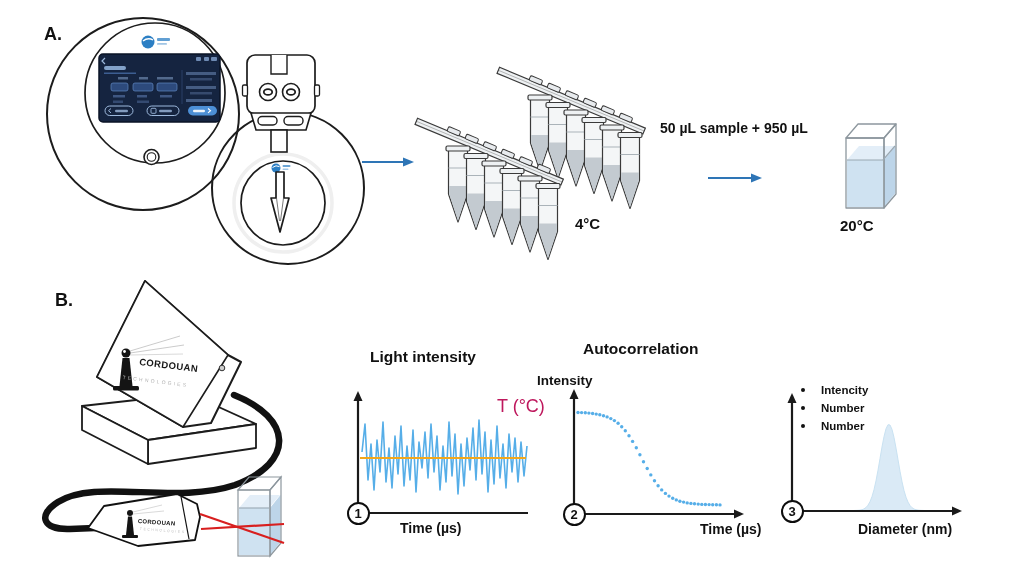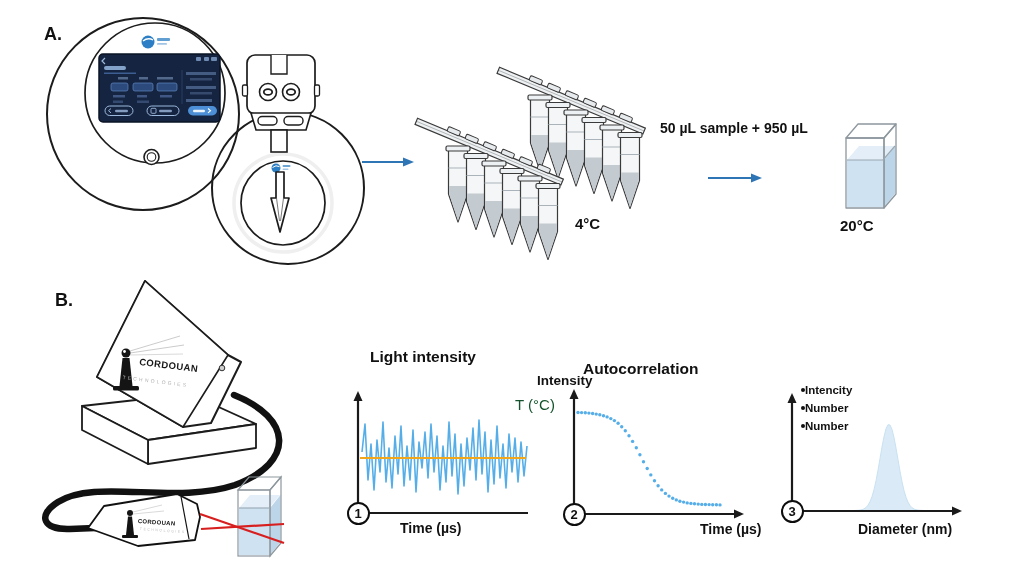--- a/index.html
+++ b/index.html
@@ -6,21 +6,21 @@
   .canvas{position:relative;width:1024px;height:561px;background:#fff;overflow:hidden;
           font-family:"Liberation Sans",sans-serif;color:#111}
   .layer{position:absolute;left:0;top:0}
   .t{position:absolute;white-space:nowrap}
   .b{font-weight:700}
   .center{text-align:left}
   .step-circle{position:absolute;width:23px;height:23px;border:2.6px solid #0d0d0d;border-radius:50%;
                background:#fff;display:flex;align-items:center;justify-content:center;
                font-weight:700;font-size:13px;box-sizing:border-box}
   .legend{position:absolute;left:801px;top:381px}
-  .legend-row{display:flex;align-items:center;height:18px}
+  .legend-row{display:flex;align-items:center;gap:16px;height:18px}
   .legend-dot{width:4px;height:4px;background:#111;border-radius:50%;flex:0 0 auto}
   .legend-label{font-size:11.5px;font-weight:700}
   .brand{transform-origin:left top;color:#161616}
 </style>
 </head>
 <body>
 
 <div class="canvas">
 
 <svg class="layer" width="1024" height="561" viewBox="0 0 1024 561">
@@ -355,25 +355,25 @@
 </div>
 
 <div class="t b center" style="left:840px;top:217px;width:60px;font-size:15px">20°C</div>
 
 <div class="t b brand" style="left:140px;top:356px;font-size:9.5px;letter-spacing:0.4px;transform:rotate(7deg)">CORDOUAN</div>
 <div class="t brand" style="left:123px;top:374px;font-size:5px;letter-spacing:2.2px;color:#b3b3b3;transform:rotate(7deg);text-transform:uppercase">technologies</div>
 <div class="t b brand" style="left:138px;top:518px;font-size:6px;letter-spacing:0.3px;transform:rotate(4deg)">CORDOUAN</div>
 <div class="t brand" style="left:140px;top:527px;font-size:3.5px;letter-spacing:1.5px;color:#c4c4c4;transform:rotate(4deg);text-transform:uppercase">technologies</div>
 
 <div class="t b center" style="left:370px;top:348px;width:140px;font-size:15.5px">Light intensity</div>
-<div class="t" style="left:515px;top:396px;font-size:15px;color:#14532d">T (°C)</div>
+<div class="t" style="left:497px;top:396px;font-size:18px;color:#be185d">T (°C)</div>
 <div class="t b center" style="left:400px;top:520px;width:110px;font-size:14px">Time (µs)</div>
 <div class="step-circle" style="left:346.5px;top:501.5px">1</div>
 
-<div class="t b center" style="left:583px;top:360px;width:148px;font-size:15.5px">Autocorrelation</div>
+<div class="t b center" style="left:583px;top:340px;width:148px;font-size:15.5px">Autocorrelation</div>
 <div class="t b" style="left:537px;top:373px;font-size:13.5px">Intensity</div>
 <div class="t b" style="left:700px;top:521px;font-size:14px">Time (µs)</div>
 <div class="step-circle" style="left:562.5px;top:502.5px">2</div>
 
 <div class="legend">
   <div class="legend-row">
     <span class="legend-dot"></span>
     <span class="legend-label">Intencity</span>
   </div>
   <div class="legend-row">

